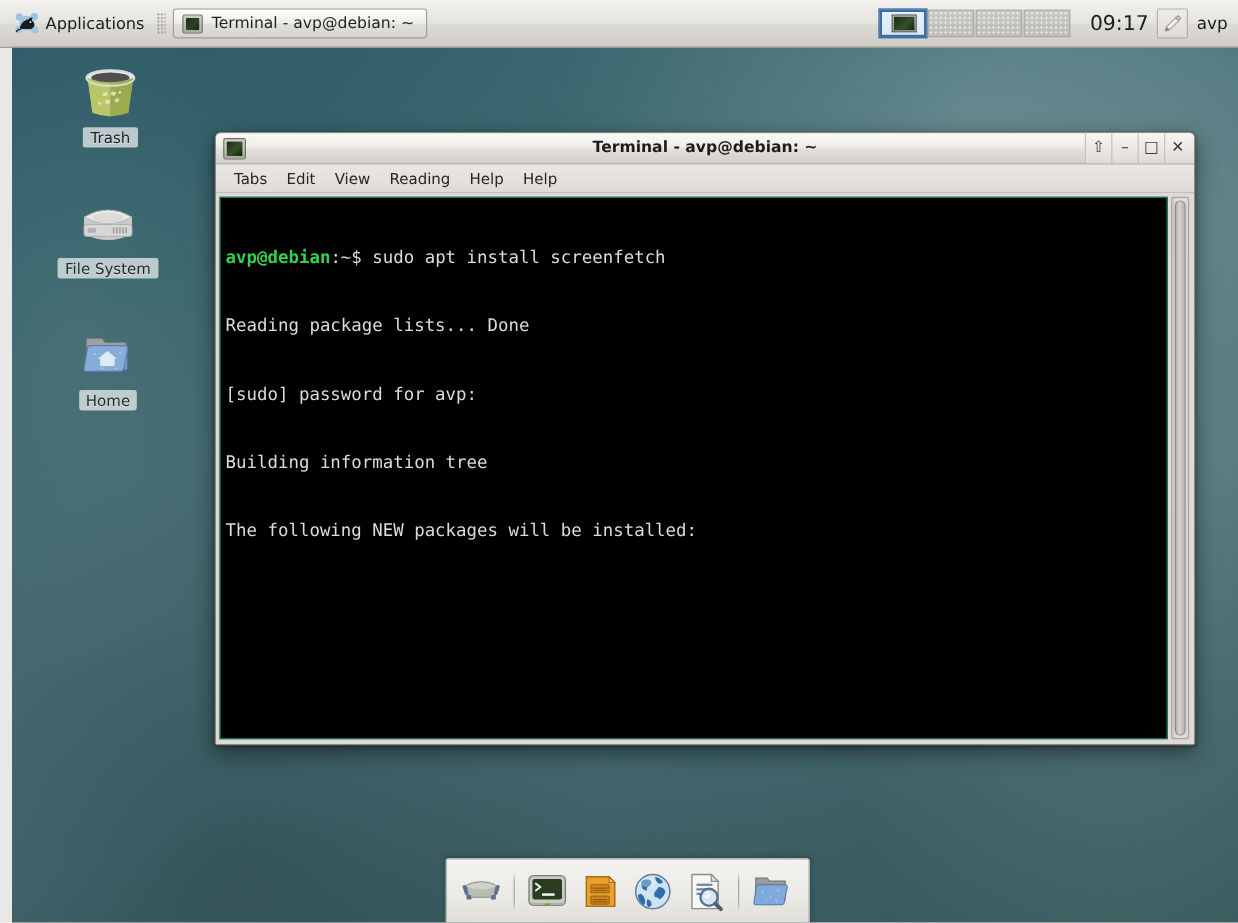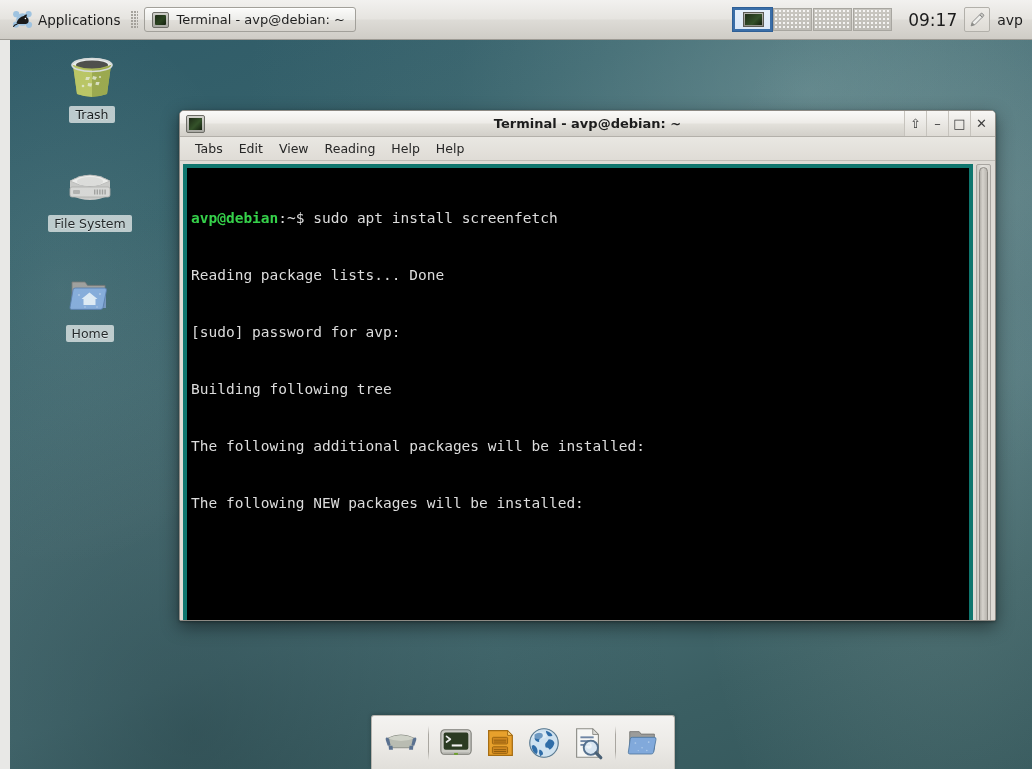--- a/index.html
+++ b/index.html
@@ -192,21 +192,21 @@
   }
 
   #term-body {
     flex: 1; display: flex;
     background: #dedbd5;
     padding: 3px 4px 4px 3px;
   }
   #term-screen {
     flex: 1;
     background: #000;
-    border: 4px solid #0f766e;
+    border: 1px solid #0f766e;
     position: relative;
     overflow: hidden;
     padding: 3px 4px;
   }
   #term-text {
     font-family: "DejaVu Sans Mono", "Liberation Mono", monospace;
     font-size: 14.5px;
     line-height: 19px;
     color: #dcdcdc;
     white-space: pre;
@@ -401,22 +401,21 @@
       <div class="menu-item">Help</div>
       <div class="menu-item">Help</div>
     </div>
 
     <div id="term-body">
       <div id="term-screen">
         <div id="term-text">
           <span class="tl"><span class="prompt-user">avp@debian</span><span>:~$ </span><span>sudo apt install screenfetch</span></span>
           <span class="tl">Reading package lists... Done</span>
           <span class="tl">[sudo] password for avp:</span>
-          <span class="tl">Building following tree</span>
-          <span class="tl">The following additional packages will be installed:</span>
+          <span class="tl">Building information tree</span>
           <span class="tl">The following NEW packages will be installed:</span>
           
           
           
           
           
         </div>
 
       </div>
 

